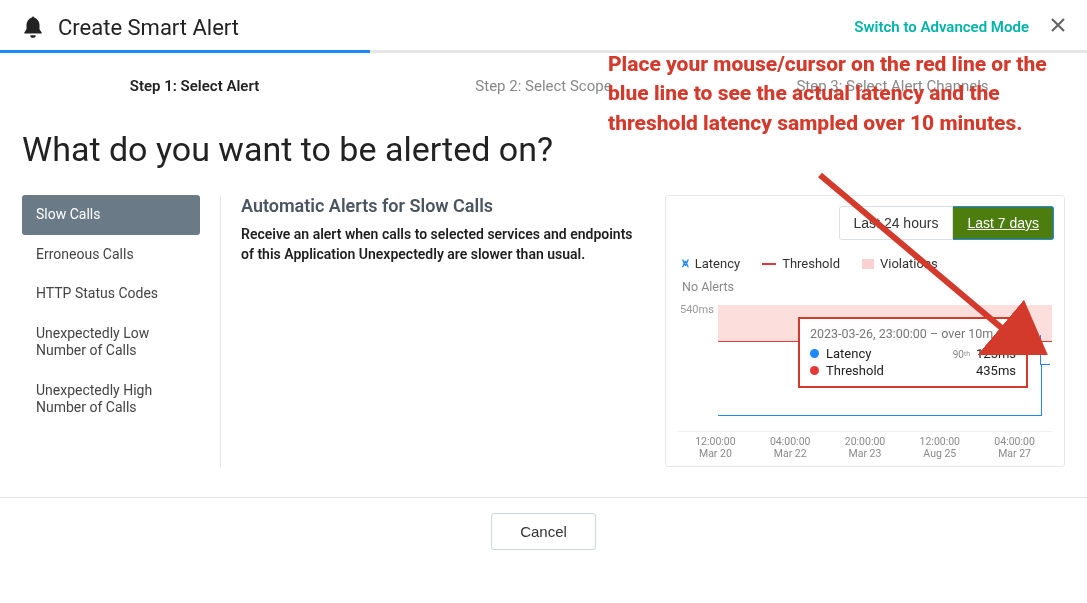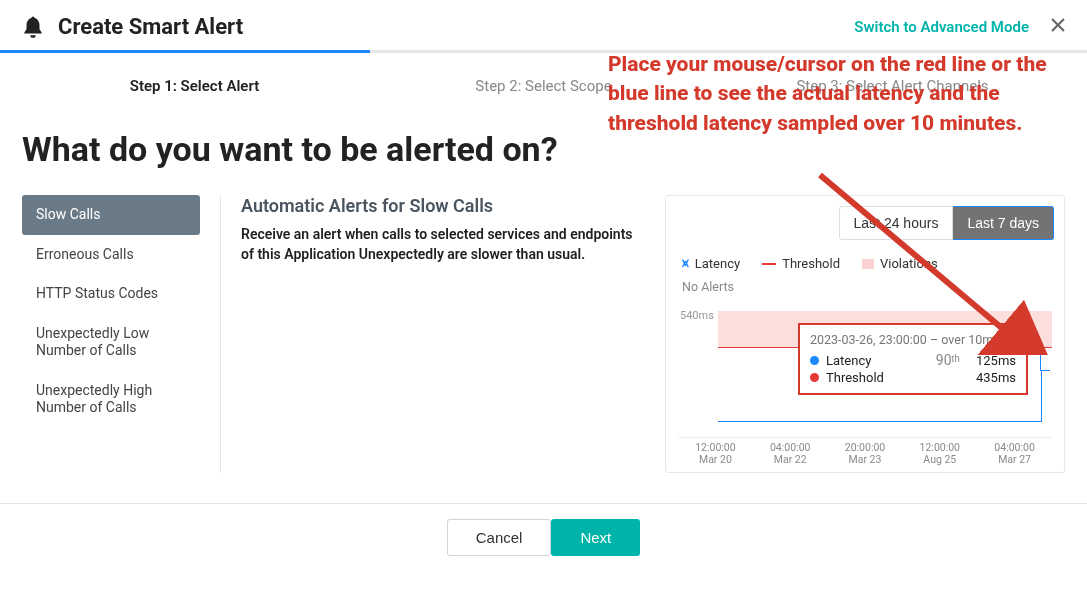--- a/index.html
+++ b/index.html
@@ -1,68 +1,68 @@
 <!DOCTYPE html>
 <html><head>
 <meta charset="utf-8">
 <style>
   * { box-sizing: border-box; margin: 0; padding: 0; }
   body { font-family: -apple-system, BlinkMacSystemFont, "Segoe UI", Roboto, Helvetica, Arial, sans-serif; color: #222; background: #fff; width: 1087px; position: relative; }
   .modal { width: 1087px; }
   .header { display: flex; align-items: center; padding: 14px 20px 10px 20px; }
-  .header .title { display: flex; align-items: flex-start; gap: 12px; font-size: 22px; font-weight: 700; color: #222; }
+  .header .title { display: flex; align-items: flex-end; gap: 12px; font-size: 22px; font-weight: 400; color: #222; }
   .bell-svg { width: 26px; height: 26px; }
   .header .spacer { flex: 1; }
   .header .adv { color: #00b4aa; font-weight: 600; font-size: 15px; cursor: pointer; }
   .header .close { margin-left: 20px; cursor: pointer; color: #666; }
   .progress { height: 3px; background: #e6e6e6; position: relative; }
   .progress-fill { position: absolute; left: 0; top: 0; height: 3px; width: 34%; background: #1e88ff; }
   .steps { display: flex; padding: 14px 20px 10px 20px; font-size: 15px; color: #888; }
   .step { flex: 1; text-align: center; margin-top: 10px; }
   .step.active { color: #222; font-weight: 600; }
   .content { padding: 10px 22px 30px 22px; }
-  .question { font-size: 34px; font-weight: 700; margin: 14px 0 26px 0; color: #222; }
+  .question { font-size: 34px; font-weight: 400; margin: 14px 0 26px 0; color: #222; }
   .layout { display: flex; gap: 20px; }
   .sidebar { width: 178px; flex-shrink: 0; }
   .side-item { padding: 11px 14px; font-size: 14px; color: #444; cursor: pointer; line-height: 1.25; }
   .side-item.active { background: #6a7a86; color: #fff; border-radius: 3px; }
   .middle { flex: 1; border-left: 1px solid #e6e6e6; padding-left: 20px; min-width: 0; }
   .subtitle { font-size: 18px; font-weight: 600; color: #4a5560; margin-bottom: 8px; }
   .desc { font-size: 14px; font-weight: 600; color: #1f1f1f; line-height: 1.45; max-width: 400px; }
   .chartbox { width: 400px; flex-shrink: 0; border: 1px solid #e4e8eb; border-radius: 3px; padding: 10px 10px 8px 10px; }
   .rangebtns { display: flex; justify-content: flex-end; gap: 0; margin-bottom: 12px; }
   .rbtn { padding: 8px 14px; font-size: 14px; border: 1px solid #dadfe3; background: #fff; cursor: pointer; color: #333; }
   .rbtn:first-child { border-top-left-radius: 3px; border-bottom-left-radius: 3px; }
   .rbtn:last-child { border-top-right-radius: 3px; border-bottom-right-radius: 3px; border-left: none; }
-  .rbtn.active { background: #737373; color: #fff; border-color: #1e88ff; }
+  .rbtn.active { background: #4d7c0f; color: #fff; border-color: #1e88ff; text-decoration: underline; }
   .legend { display: flex; gap: 22px; padding: 4px 6px; font-size: 13px; color: #333; }
   .legend-item { display: flex; align-items: center; gap: 6px; }
   .ic-lat { color: #1e88ff; font-weight: 700; font-size: 12px; display:inline-block; transform: translateY(-1px);}
   .ic-thr { width: 14px; height: 2px; background: #e53935; display:inline-block; }
   .ic-vio { width: 12px; height: 10px; background: #f9d1d0; display:inline-block; }
-  .noalerts { font-size: 12.5px; color: #888; padding: 4px 6px 16px 6px; }
+  .noalerts { font-size: 12.5px; color: #888; padding: 4px 6px 10px 6px; }
   .chartarea { position: relative; height: 150px; margin: 0 2px 4px 2px; border-top:1px solid transparent;}
   .ymax { position: absolute; left: 2px; top: -2px; font-size: 11px; color: #999; }
   .vio-band { position: absolute; left: 40px; right: 0; top: 0; height: 36px; background: #fcdedd; }
   .thr-line { position: absolute; left: 40px; right: 0; top: 36px; height: 0; border-top: 1px solid #e53935; }
   .lat-line { position: absolute; left: 40px; width: calc(100% - 50px); top: 110px; height: 1px; background: #1e88ff; }
   .lat-right { position: absolute; right: 10px; top: 60px; width: 1px; height: 50px; background: #1e88ff; }
   .lat-step { position: absolute; right: 2px; top: 30px; width: 10px; height: 30px; border-left:1px solid #1e88ff; border-bottom:1px solid #1e88ff;}
   .xaxis { position: absolute; left: 0; right: 0; bottom: 22px; height: 0; border-top: 1px solid #eee; }
   .ticks { position: absolute; left: 0; right: 0; bottom: -6px; display:flex;margin-top:32px;}
   .tick { flex:1; text-align:center; font-size: 10.5px; color: #8a8a8a; line-height: 1.15; }
   .tooltip { position: absolute; top: 12px; left: 120px; width: 230px; border: 2.5px solid #d43a2c; background: #fff; padding: 7px 10px 8px 10px; font-size: 13px; z-index: 3; }
   .tt-head { color: #777; margin-bottom: 5px; font-size: 12.5px;}
   .tt-row { display: flex; align-items: center; gap: 8px; margin-top: 2px; justify-content: space-between; }
   .tt-row .left { display:flex; align-items:center; gap:7px;}
   .dot { width: 9px; height: 9px; border-radius: 50%; display: inline-block; }
   .dot.blue { background: #1e88ff; }
   .dot.red { background: #e53935; }
   .tt-val { font-weight: 400; color:#222;}
-  .tt-sup { font-size: 14px; color: #888; margin-right:16px;}
+  .tt-sup { font-size: 10px; color: #888; margin-right:6px;}
   .footer { border-top: 1px solid #e1e5e8; padding: 15px 0; display: flex; justify-content: center; }
   .btn { padding: 9px 28px; font-size: 15px; border-radius: 3px; cursor: pointer; border: 1px solid transparent; font-weight: 500;}
   .btn-cancel { background: #fff; border-color: #cfd6da; color: #333; }
   .btn-next { background: #00b4aa; color: #fff; }
   .annotation { position: absolute; top: 50px; left: 608px; width: 440px; color: #d43a2c; font-size: 21px; font-weight: 800; line-height: 1.4; z-index: 20; pointer-events: none;}
   .arrow-svg { position: absolute; top: 155px; left: 800px; width: 250px; height: 200px; z-index: 19; pointer-events:none;}
 </style>
 </head>
 <body>
 
@@ -164,21 +164,20 @@
             <div class="tick"><span>12:00:00</span><br><span>Aug 25</span></div>
             <div class="tick"><span>04:00:00</span><br><span>Mar 27</span></div>
           </div>
         </div>
       </div>
     </div>
   </div>
 
   <div class="footer">
     <button class="btn btn-cancel">Cancel</button>
-    <button class="btn btn-next">Next</button>
   </div>
 
 </div>
 
 <div class="annotation">Place your mouse/cursor on the red line or the blue line to see the actual latency and the threshold latency sampled over 10 minutes.</div>
 <svg class="arrow-svg" viewBox="0 0 250 200">
   <defs>
       <marker id="ah" markerWidth="12" markerHeight="12" refX="2" refY="6" orient="auto">
         <path d="M0,0 L12,6 L0,12 Z" fill="#d43a2c"></path>
       </marker>

